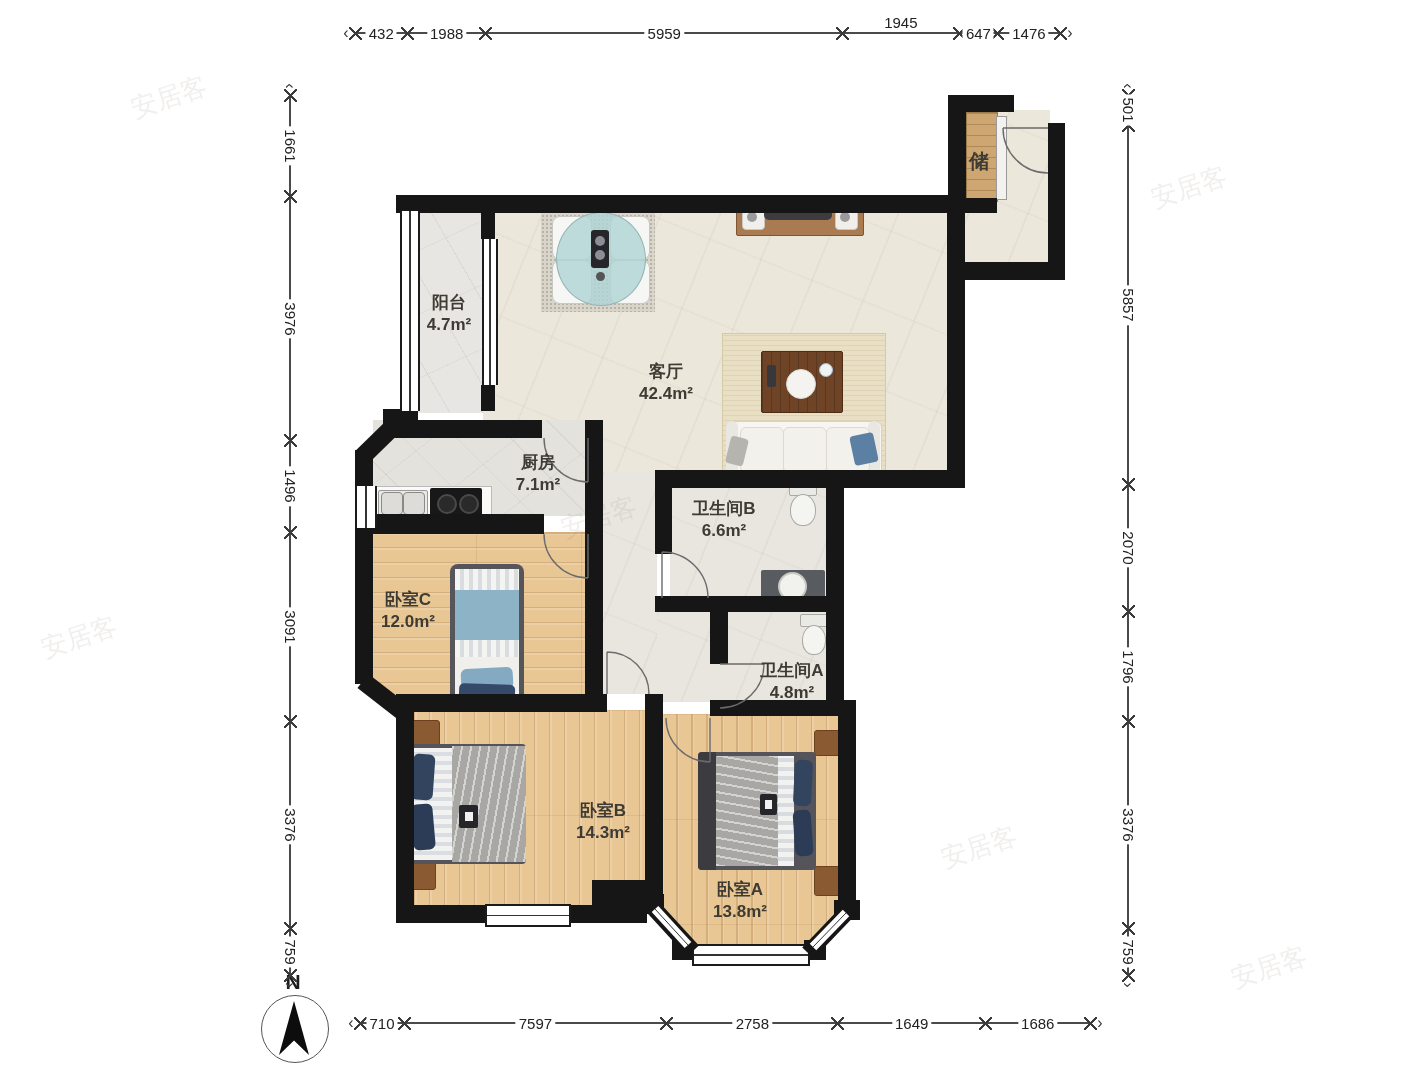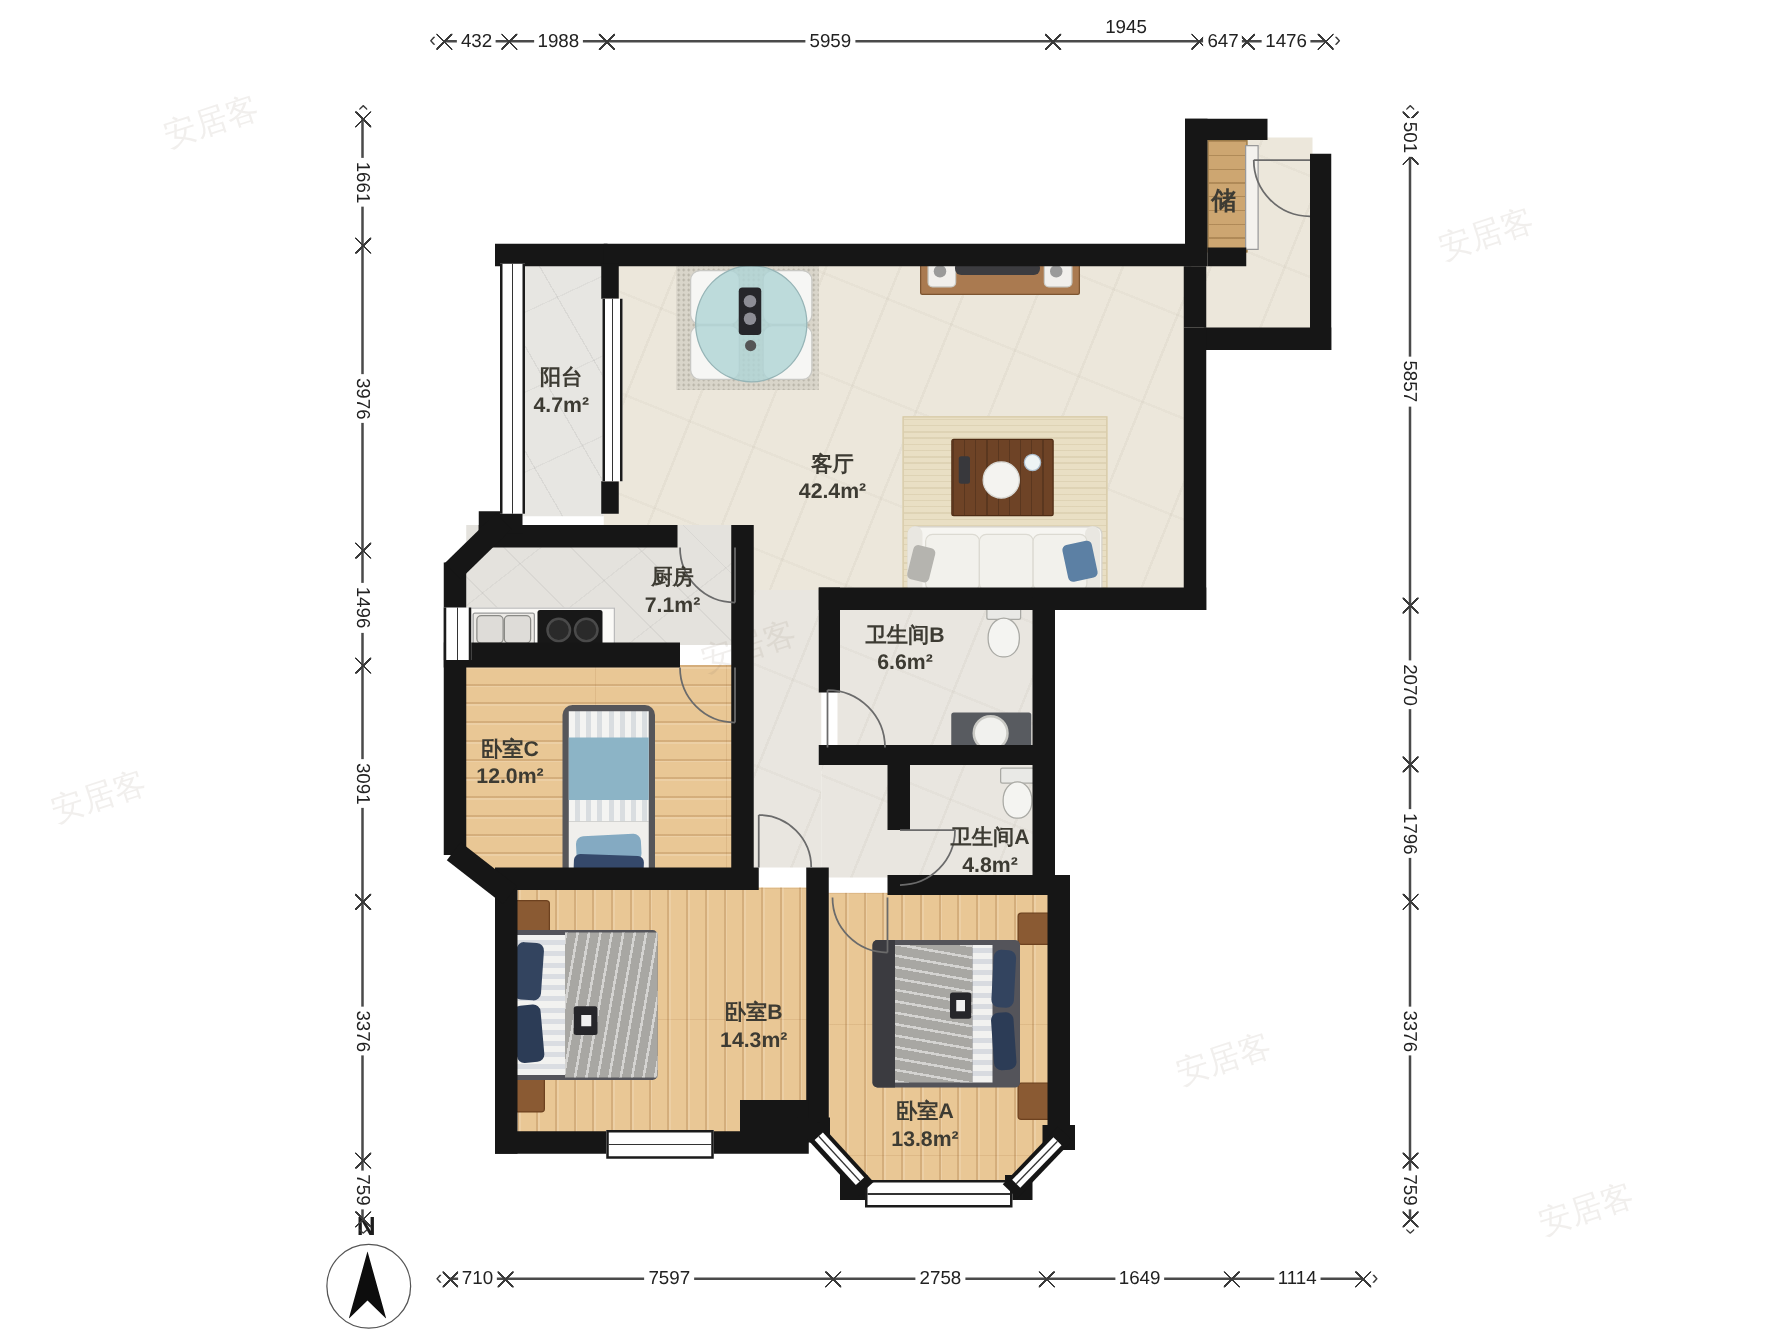--- a/index.html
+++ b/index.html
@@ -273,21 +273,21 @@
       <div class="dim-tick" style="left: 353.5px; top: 1016.5px;"></div>
       <div class="dim-tick" style="left: 397.51px; top: 1016.5px;"></div>
       <div class="dim-tick" style="left: 660.389px; top: 1016.5px;"></div>
       <div class="dim-tick" style="left: 831.344px; top: 1016.5px;"></div>
       <div class="dim-tick" style="left: 978.993px; top: 1016.5px;"></div>
       <div class="dim-tick" style="left: 1083.5px; top: 1016.5px;"></div>
       <span class="dim-label h" style="left: 382.005px; top: 1023px;">710</span>
       <span class="dim-label h" style="left: 535.449px; top: 1023px;">7597</span>
       <span class="dim-label h" style="left: 752.366px; top: 1023px;">2758</span>
       <span class="dim-label h" style="left: 911.669px; top: 1023px;">1649</span>
-      <span class="dim-label h" style="left: 1037.75px; top: 1023px;">1114</span>
+      <span class="dim-label h" style="left: 1037.75px; top: 1023px;">1686</span>
       <div class="dim-arrow" style="left: 343px; top: 1015px;">‹</div>
       <div class="dim-arrow" style="left: 1092px; top: 1015px;">›</div>
       <div class="dim-line" style="left: 289.4px; top: 95px; width: 1.2px; height: 880px;"></div>
       <div class="dim-tick" style="left: 283.5px; top: 88.5px;"></div>
       <div class="dim-tick" style="left: 283.5px; top: 190.295px;"></div>
       <div class="dim-tick" style="left: 283.5px; top: 433.967px;"></div>
       <div class="dim-tick" style="left: 283.5px; top: 525.65px;"></div>
       <div class="dim-tick" style="left: 283.5px; top: 715.084px;"></div>
       <div class="dim-tick" style="left: 283.5px; top: 921.984px;"></div>
       <div class="dim-tick" style="left: 283.5px; top: 968.5px;"></div>

